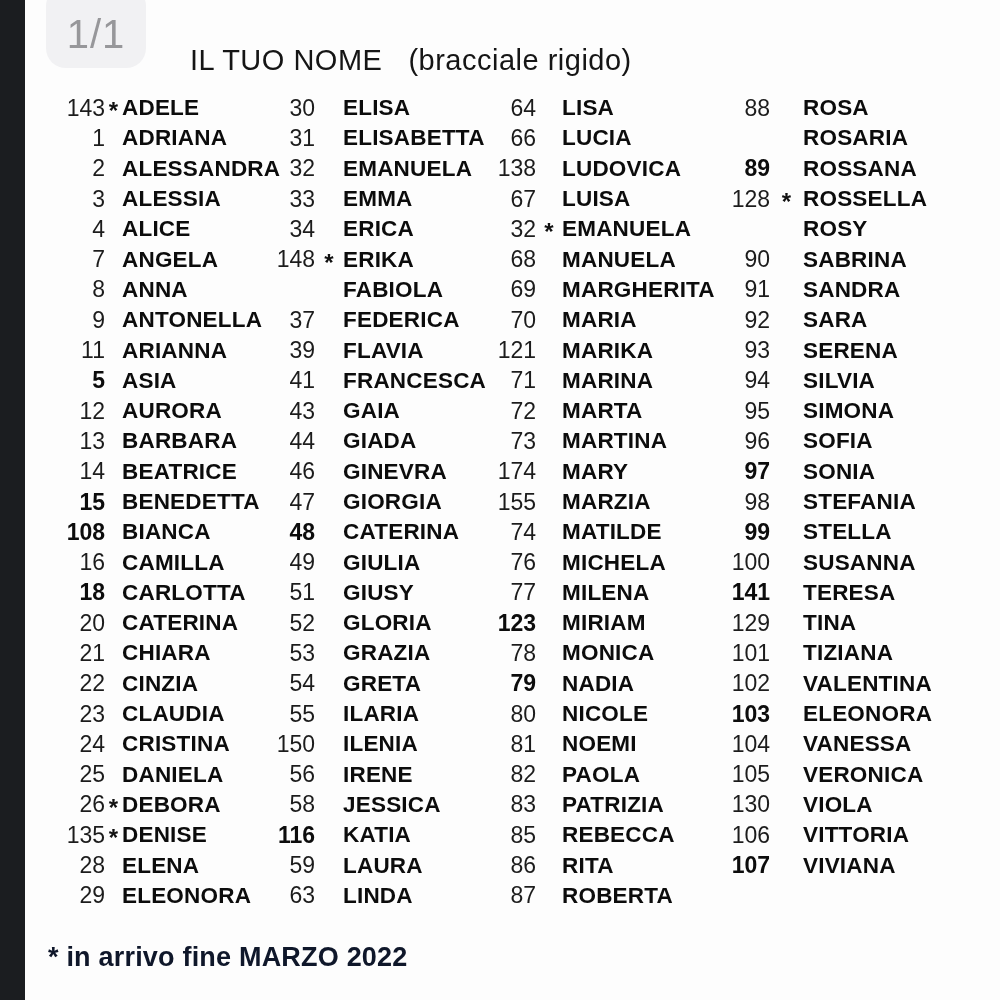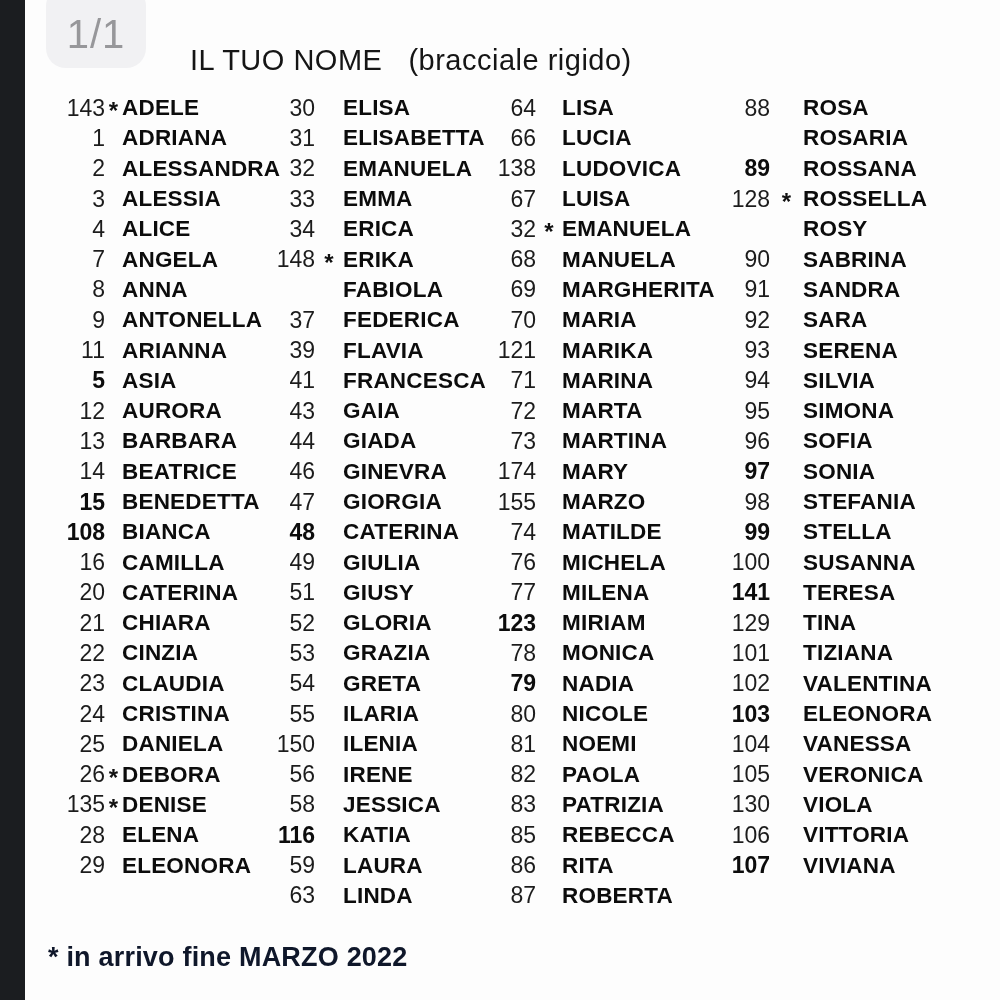--- a/index.html
+++ b/index.html
@@ -200,20 +200,25 @@
           <span class="num bold">108</span>
           <span class="star"></span>
           <span class="name">BIANCA</span>
         </div>
         <div class="row">
           <span class="num">16</span>
           <span class="star"></span>
           <span class="name">CAMILLA</span>
         </div>
         <div class="row">
+          <span class="num bold">18</span>
+          <span class="star"></span>
+          <span class="name">CARLOTTA</span>
+        </div>
+        <div class="row">
           <span class="num">20</span>
           <span class="star"></span>
           <span class="name">CATERINA</span>
         </div>
         <div class="row">
           <span class="num">21</span>
           <span class="star"></span>
           <span class="name">CHIARA</span>
         </div>
         <div class="row">
@@ -456,21 +461,21 @@
           <span class="name">MARTINA</span>
         </div>
         <div class="row">
           <span class="num">174</span>
           <span class="star"></span>
           <span class="name">MARY</span>
         </div>
         <div class="row">
           <span class="num">155</span>
           <span class="star"></span>
-          <span class="name">MARZO</span>
+          <span class="name">MARZIA</span>
         </div>
         <div class="row">
           <span class="num">74</span>
           <span class="star"></span>
           <span class="name">MATILDE</span>
         </div>
         <div class="row">
           <span class="num">76</span>
           <span class="star"></span>
           <span class="name">MICHELA</span>

